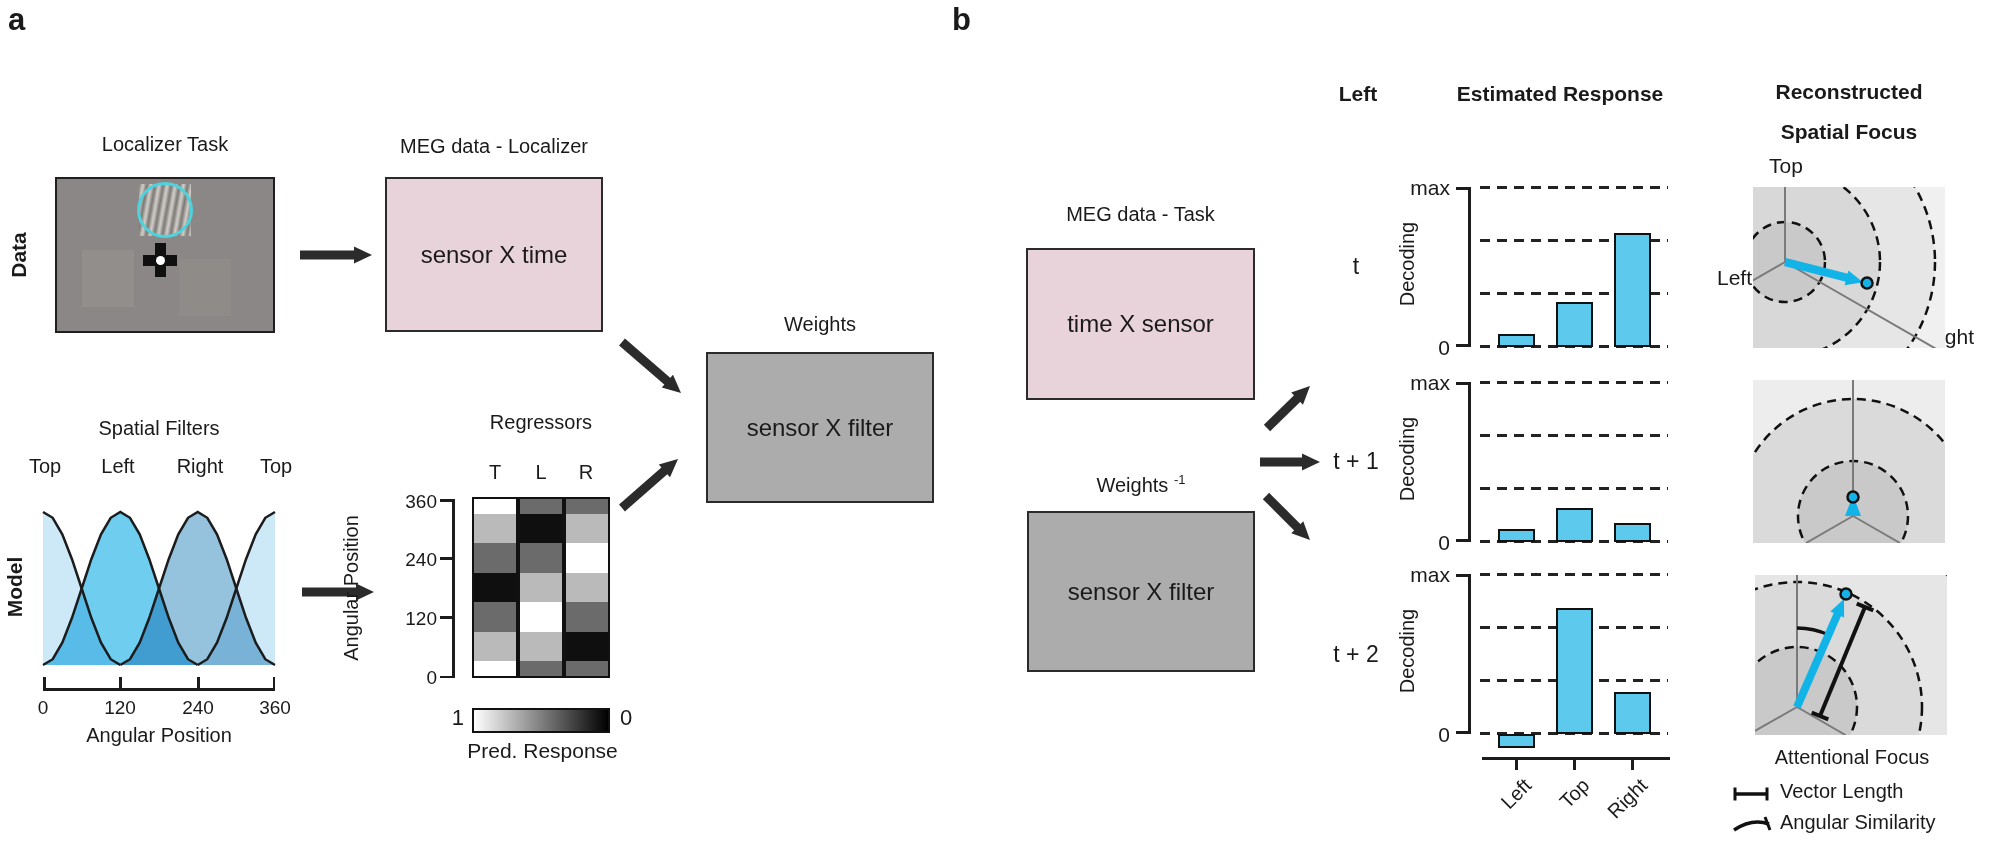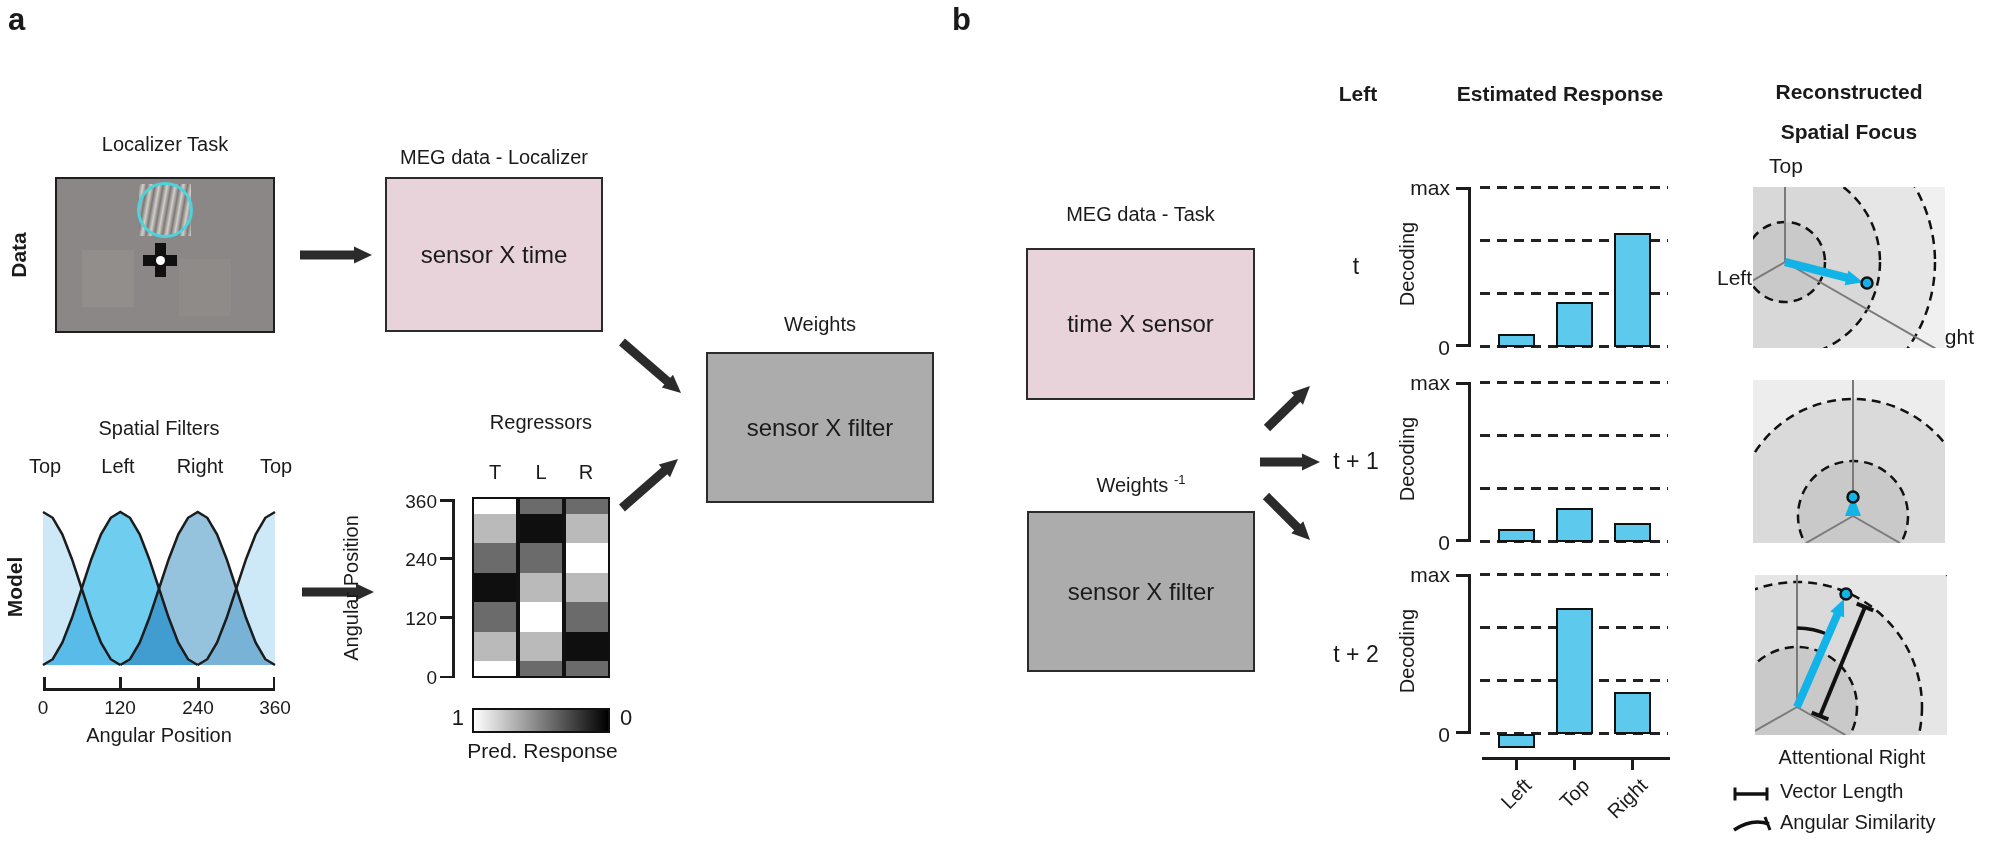--- a/index.html
+++ b/index.html
@@ -56,21 +56,21 @@
     <div class="crossbar" style="left:86px;top:75.5px;width:34px;height:11px;"></div>
     <div class="crossbar" style="left:97.5px;top:64px;width:11px;height:34px;"></div>
     <div class="fixdot" style="left:98.5px;top:76.5px;width:9px;height:9px;"></div>
   </div>
 
   <svg class="abs" style="left:298px;top:243px;" width="76" height="24">
     <line x1="2" y1="12" x2="59" y2="12" stroke="#2b2b2b" stroke-width="9"></line>
     <polygon points="74,12 56,3.5 56,20.5" fill="#2b2b2b"></polygon>
   </svg>
 
-  <div class="abs lbl c" style="left:385px;top:146px;width:218px;text-align:center;">MEG data - Localizer</div>
+  <div class="abs lbl c" style="left:385px;top:135px;width:218px;text-align:center;">MEG data - Localizer</div>
   <div class="box" style="left:385px;top:177px;width:218px;height:155px;background:#e8d3da;">
     <span>sensor X time</span>
   </div>
 
   <svg class="abs" style="left:618px;top:338px;" width="67" height="59">
     <line x1="4" y1="4" x2="52.4" y2="45.8" stroke="#2b2b2b" stroke-width="9"></line>
     <polygon points="63,55 43.8,49.6 55,36.8" fill="#2b2b2b"></polygon>
   </svg>
   <svg class="abs" style="left:618px;top:455px;" width="64" height="57">
     <line x1="4" y1="53" x2="49.5" y2="13.2" stroke="#2b2b2b" stroke-width="9"></line>
@@ -303,21 +303,21 @@
     <path d="M42,53 A79,79 0 0 1 74,60" fill="none" stroke="#111" stroke-width="3.5"></path>
     <line x1="70.8" y1="67.3" x2="77.2" y2="52.7" stroke="#111" stroke-width="3.5"></line>
     <line x1="65" y1="141" x2="110" y2="32" stroke="#111" stroke-width="4"></line>
     <line x1="56.7" y1="137.6" x2="73.3" y2="144.4" stroke="#111" stroke-width="4"></line>
     <line x1="101.7" y1="28.6" x2="118.3" y2="35.4" stroke="#111" stroke-width="4"></line>
     <line x1="42" y1="132" x2="83" y2="38" stroke="#12b3e6" stroke-width="8"></line>
     <polygon points="89,24 89.1,42.6 75.3,36.6" fill="#12b3e6"></polygon>
     <circle cx="91" cy="19" r="5.5" fill="#12b3e6" stroke="#111" stroke-width="2.5"></circle>
   </svg>
 
-  <div class="abs lbl c" style="left:1747px;top:746px;width:210px;">Attentional Right</div>
+  <div class="abs lbl c" style="left:1747px;top:746px;width:210px;">Attentional Focus</div>
   <svg class="abs" style="left:1733px;top:786px;" width="36" height="16">
     <line x1="2" y1="8" x2="34" y2="8" stroke="#111" stroke-width="3.5"></line>
     <line x1="2" y1="1.5" x2="2" y2="14.5" stroke="#111" stroke-width="3"></line>
     <line x1="34" y1="1.5" x2="34" y2="14.5" stroke="#111" stroke-width="3"></line>
   </svg>
   <div class="abs lbl" style="left:1780px;top:780px;width:220px;">Vector Length</div>
   <svg class="abs" style="left:1732px;top:813px;" width="40" height="22">
     <path d="M2,17 Q20,5 37,11" fill="none" stroke="#111" stroke-width="3.5"></path>
     <line x1="33" y1="4" x2="38" y2="17" stroke="#111" stroke-width="3"></line>
   </svg>

